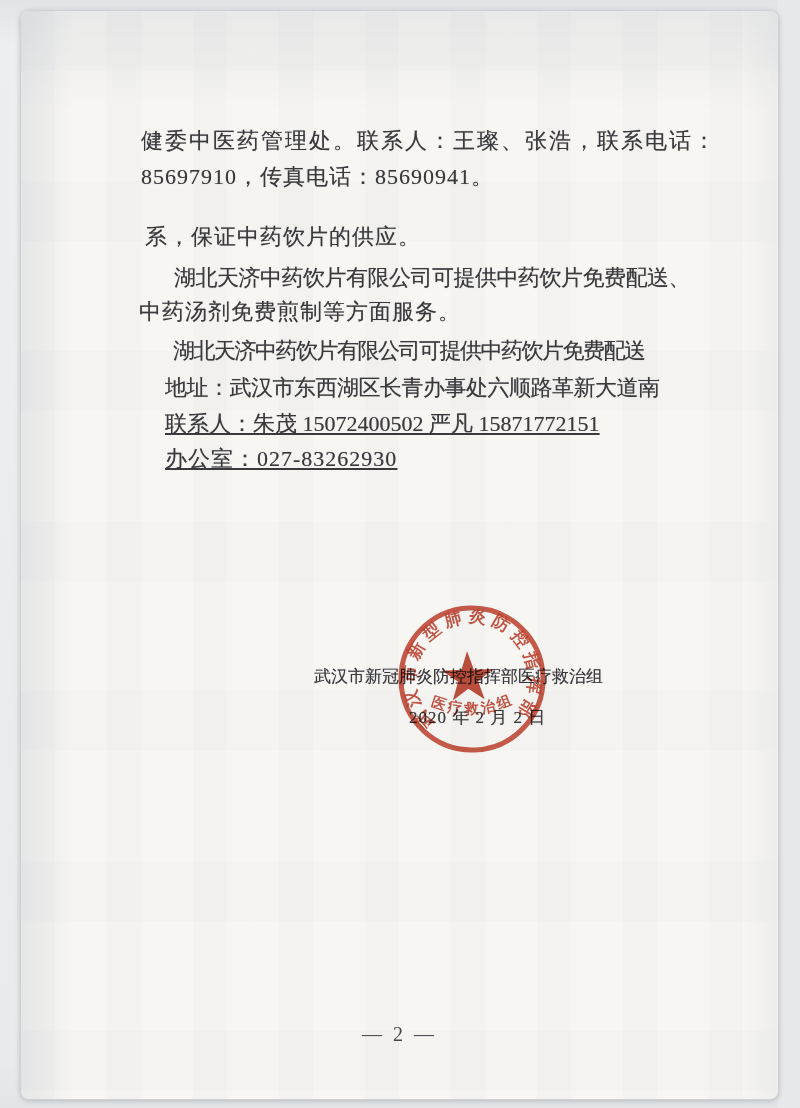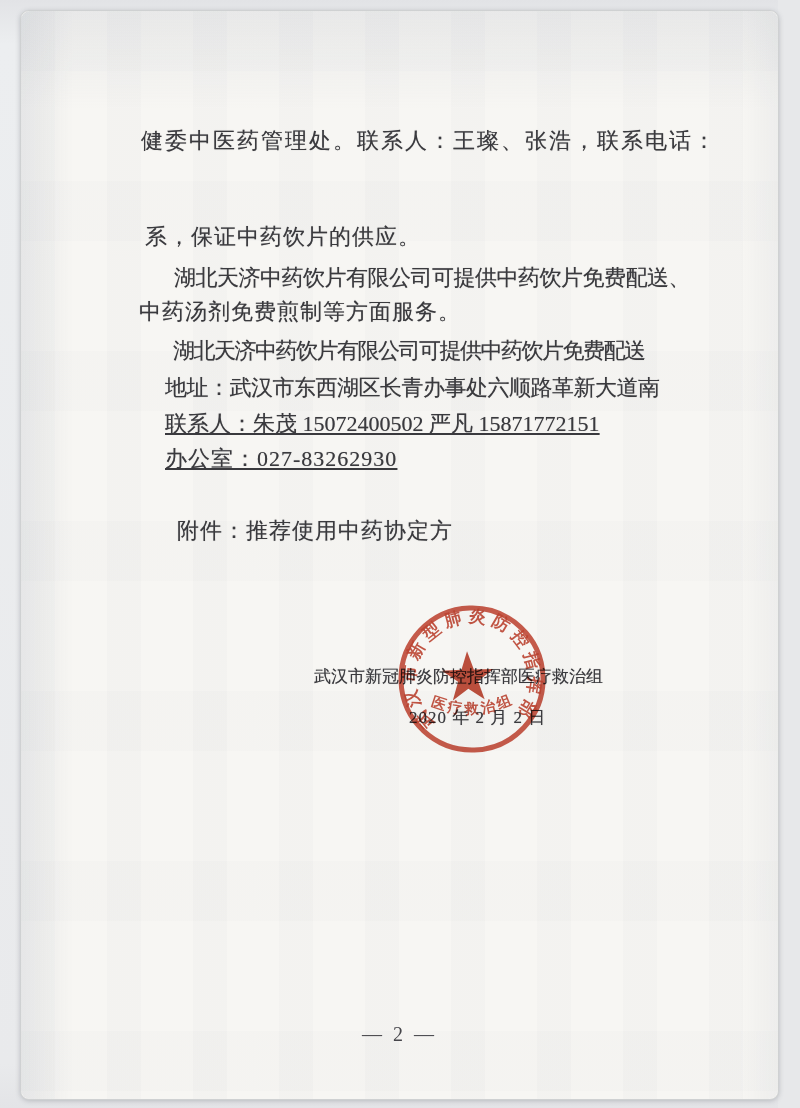--- a/index.html
+++ b/index.html
@@ -88,37 +88,37 @@
   }
 </style>
 </head>
 <body>
 
 <div class="stage">
   <div class="paper">
 
     <div class="line" style="left:120px; top:115px; letter-spacing:2px;">健委中医药管理处。联系人：王璨、张浩，联系电话：</div>
 
+    <div class="line" style="left:120px; top:151px; letter-spacing:1px;">85697910，传真电话：85690941。</div>
 
 
     <div class="line" style="left:124px; top:211px; letter-spacing:1px;">系，保证中药饮片的供应。</div>
 
     <div class="line" style="left:153px; top:252px; letter-spacing:-0.5px;">湖北天济中药饮片有限公司可提供中药饮片免费配送、</div>
 
     <div class="line" style="left:118px; top:286px; letter-spacing:1px;">中药汤剂免费煎制等方面服务。</div>
 
     <div class="line" style="left:152px; top:325px; letter-spacing:-1.5px;">湖北天济中药饮片有限公司可提供中药饮片免费配送</div>
 
     <div class="line" style="left:144px; top:362px; letter-spacing:-0.5px;">地址：武汉市东西湖区长青办事处六顺路革新大道南</div>
 
     <div class="line" style="left:144px; top:398px; letter-spacing:0;text-decoration:underline;">联系人：朱茂 15072400502 严凡 15871772151</div>
 
     <div class="line" style="left:144px; top:433px; letter-spacing:1px;text-decoration:underline;">办公室：027-83262930</div>
 
-    <div class="line" style="left:156px; top:505px; letter-spacing:1px;">附件：推荐使用中药协定方</div>
 
     <div class="sig" style="left:293px; top:652px; letter-spacing:0;">武汉市新冠肺炎防控指挥部医疗救治组</div>
 
     <div class="sig" style="left:388px; top:693px; letter-spacing:1px;">2020 年 2 月 2 日</div>
 
     <svg class="seal" viewBox="0 0 170 170">
       <defs>
         <path id="seal-arc-top" d="M 85 142 A 57 57 0 1 1 85.01 142"></path>
         <path id="seal-arc-bottom" d="M 43 110 Q 85 129 127 110"></path>
       </defs>

